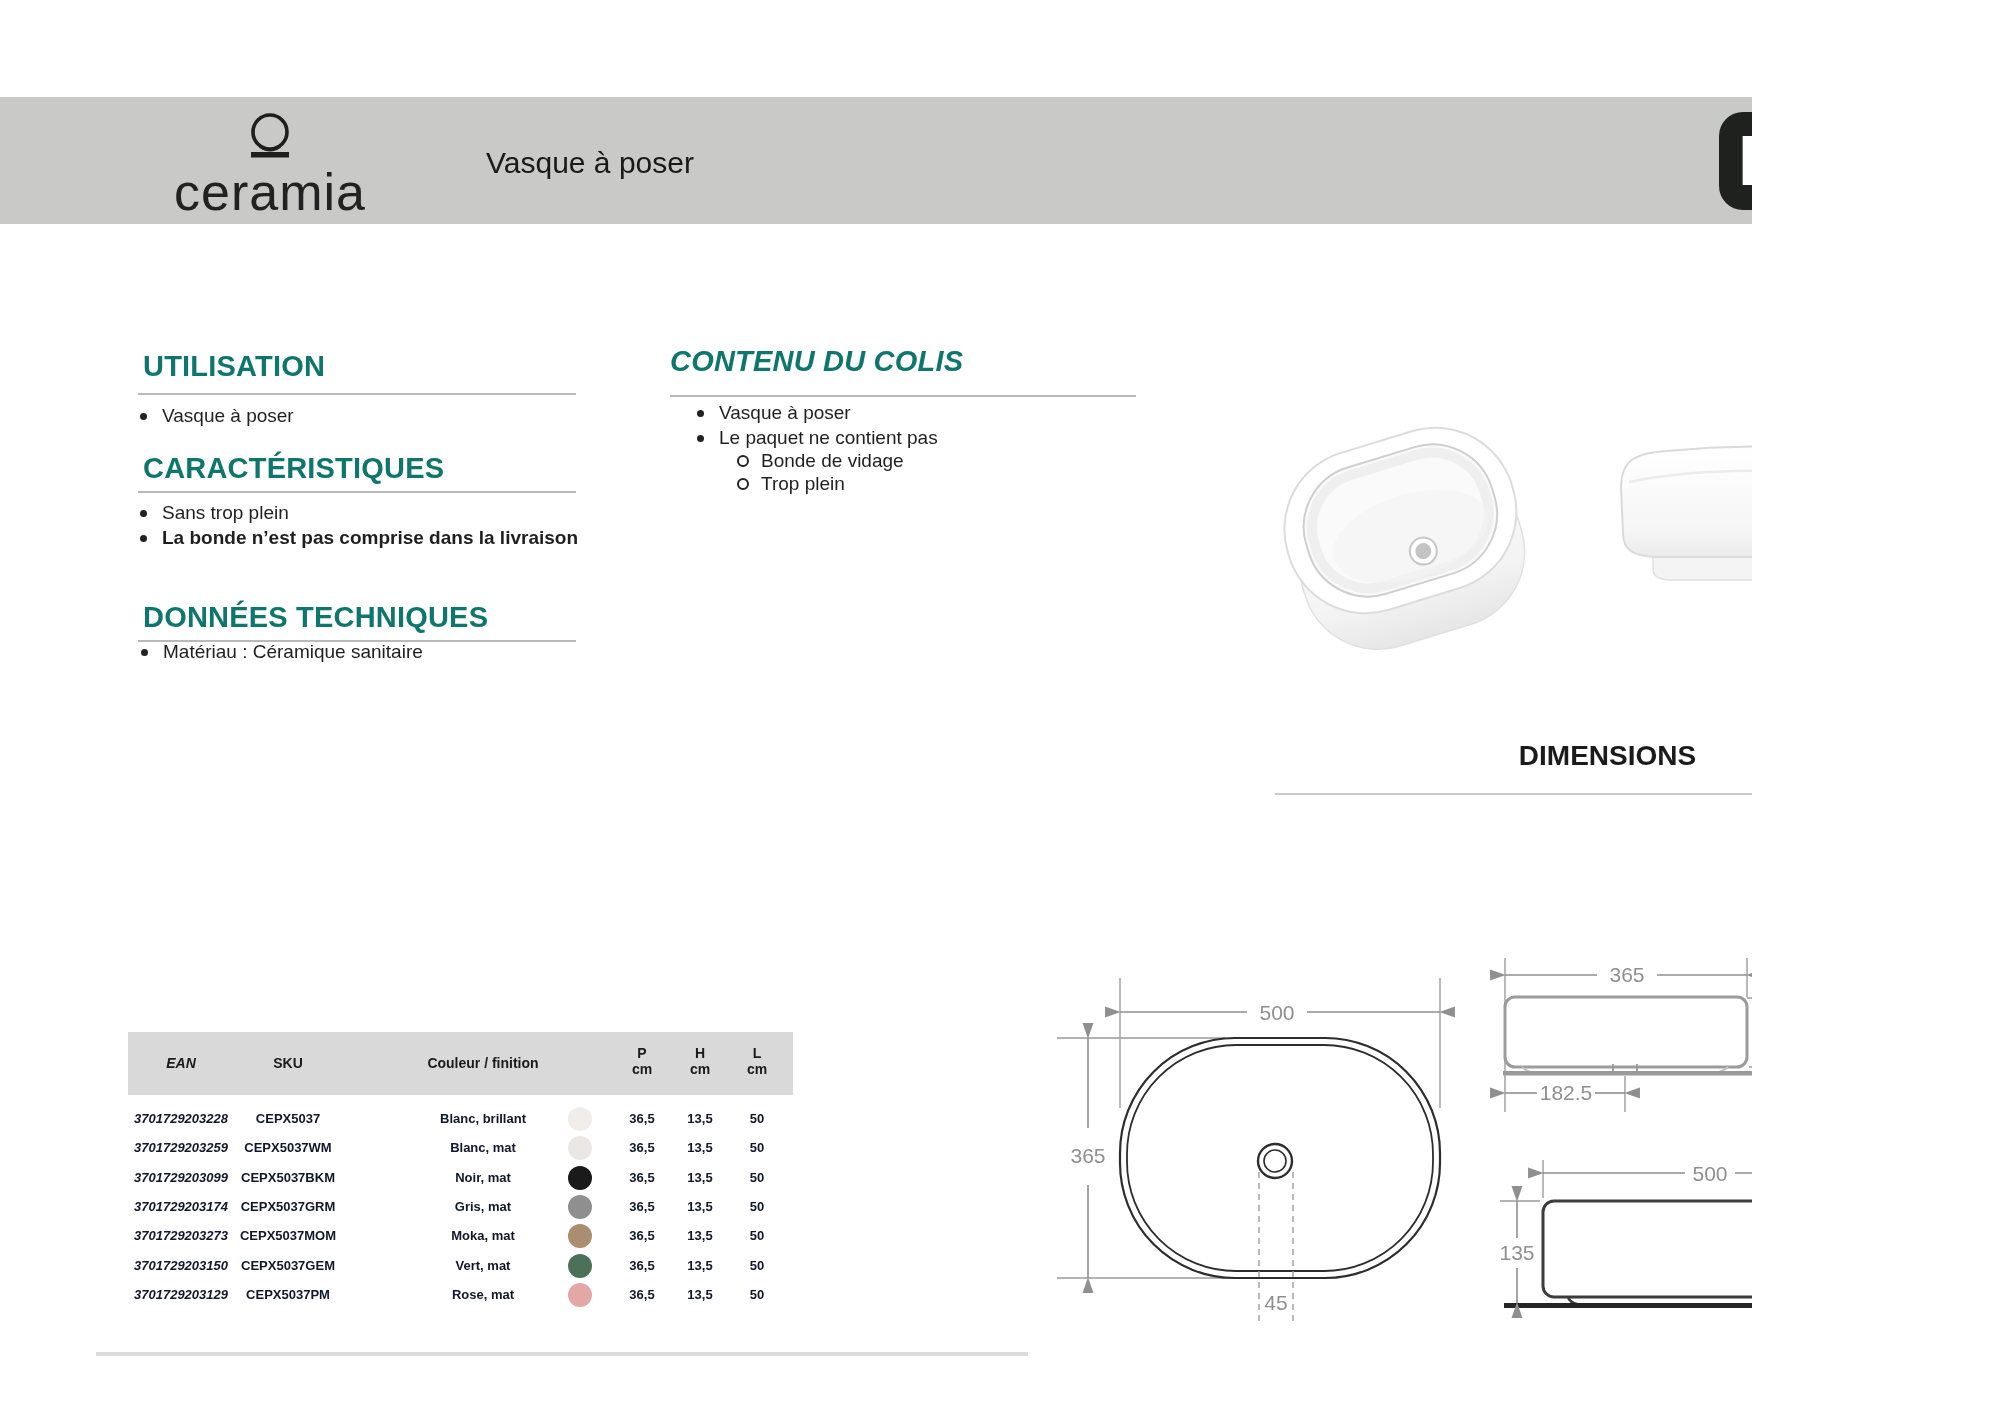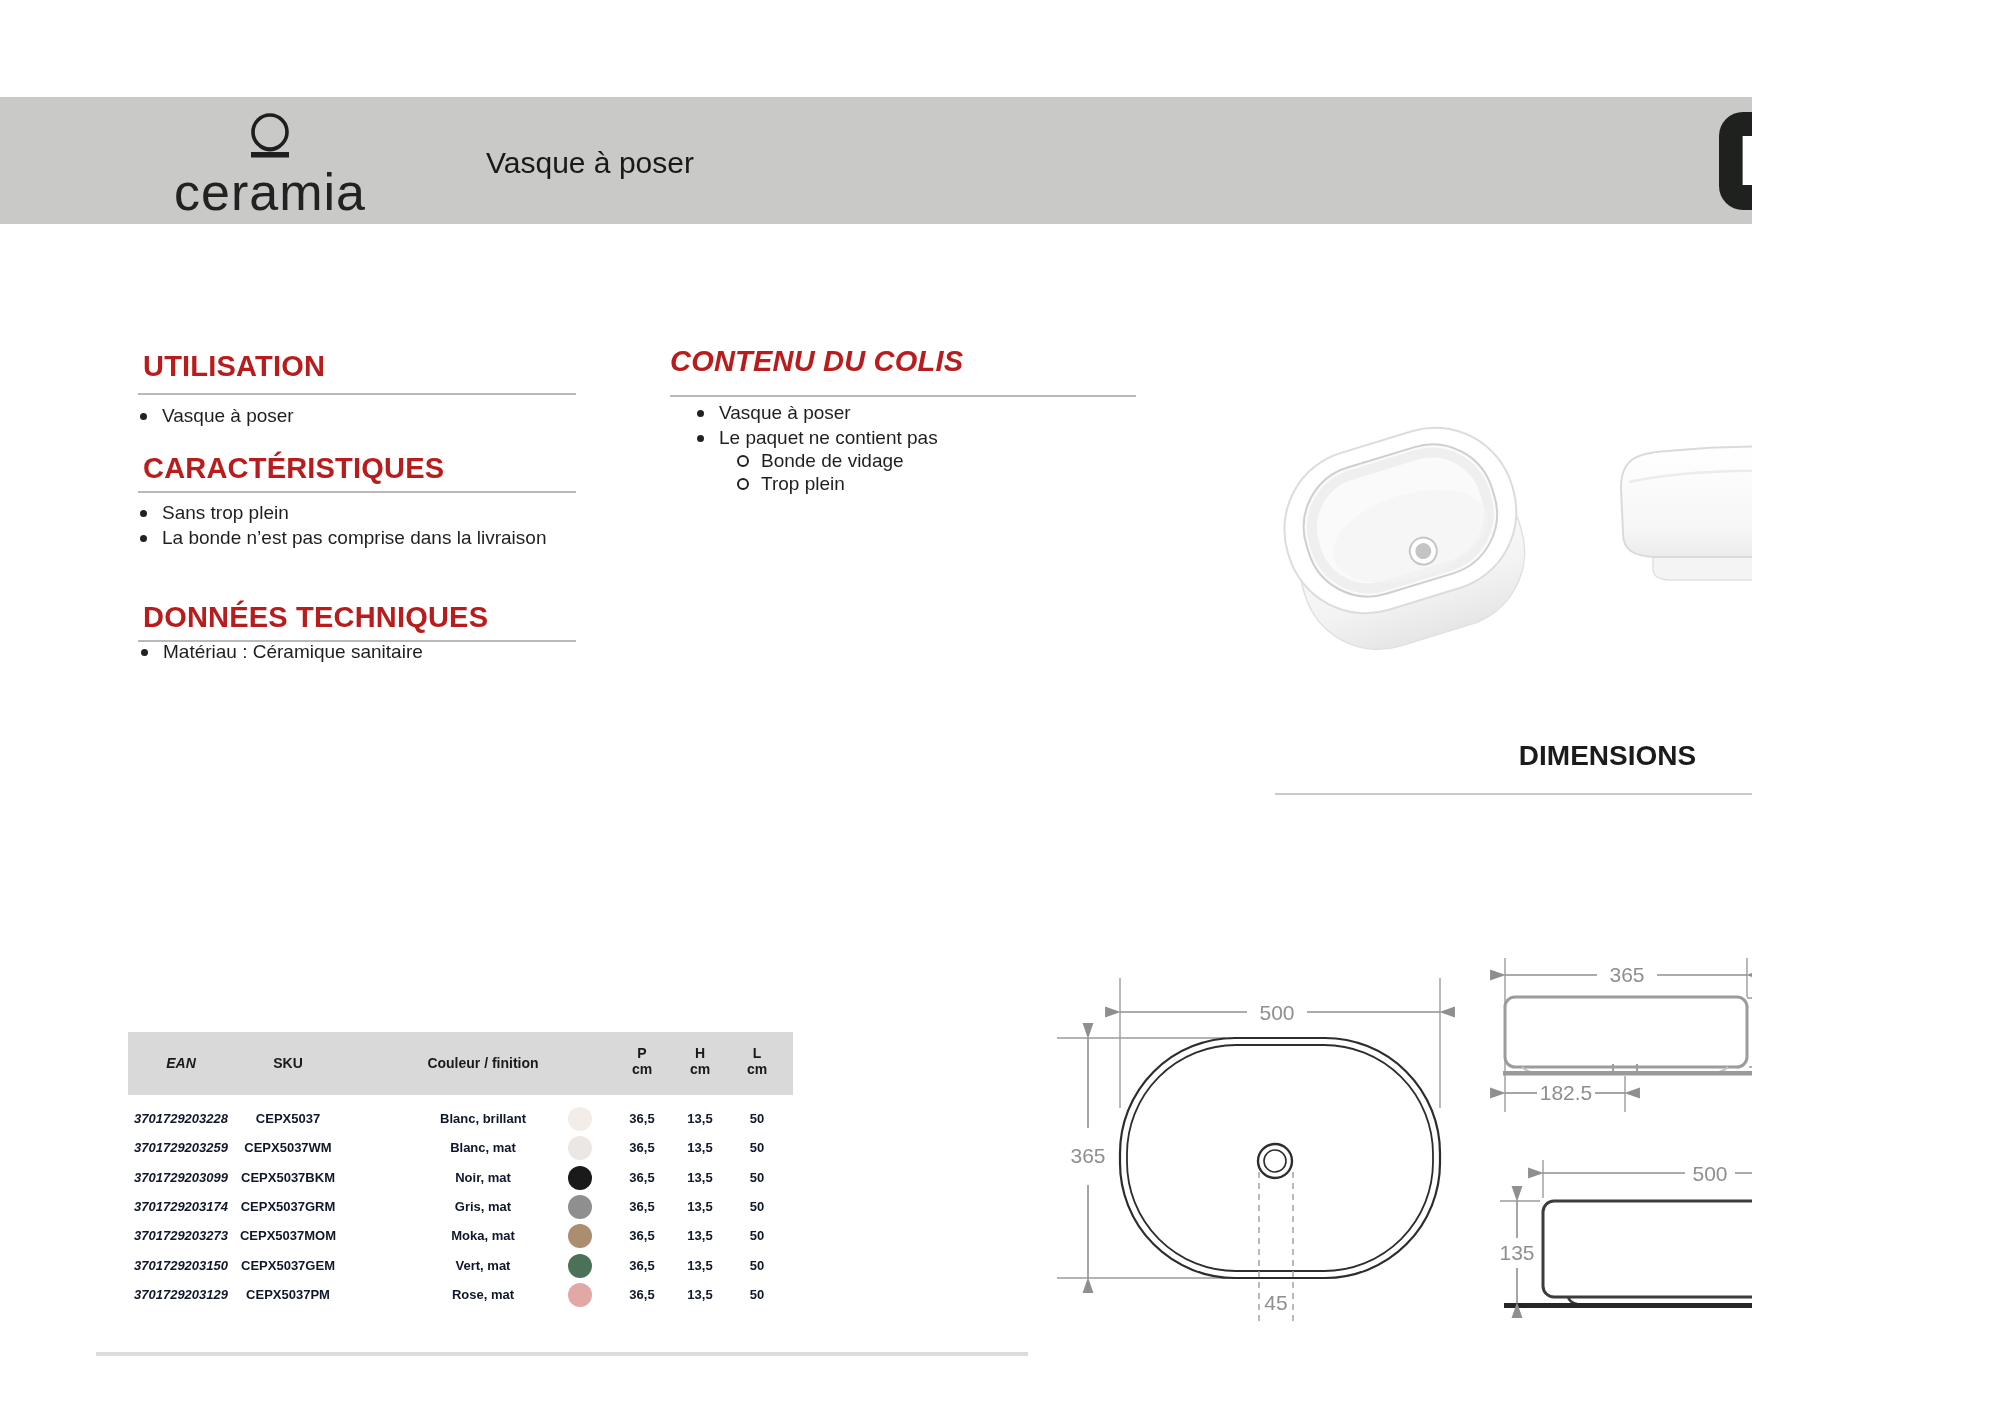--- a/index.html
+++ b/index.html
@@ -14,21 +14,21 @@
               color:#222222;letter-spacing:1px;line-height:1;}
   .product-title{position:absolute;left:486px;top:146px;font-size:30px;font-weight:400;color:#191919;}
 
   .pixl-box{position:absolute;left:1719px;top:112px;width:194px;height:98px;border-radius:24px;
             display:flex;align-items:center;justify-content:center;}
   .pixl-letters{font-size:70px;font-weight:700;line-height:1;letter-spacing:2px;display:flex;align-items:baseline;}
   .pixl-i{position:relative;display:inline-block;}
   .pixl-dot{position:absolute;left:0px;top:1px;width:17px;height:22px;border-radius:50%;}
 
   
-  .sec-heading{position:absolute;font-size:29px;font-weight:700;color:#b91c1c;letter-spacing:0.2px;line-height:1;}
+  .sec-heading{position:absolute;font-size:29px;font-weight:700;color:#0f766e;letter-spacing:0.2px;line-height:1;}
   .rule{position:absolute;height:2px;background:#b9b9b9;}
   .li{position:absolute;display:flex;align-items:center;height:26px;font-size:19px;color:#1f1f1f;}
   .dot{width:7px;height:7px;border-radius:50%;background:#222;margin-right:15px;flex:0 0 auto;}
   .odot{width:8px;height:8px;border-radius:50%;border:2.4px solid #222;margin-right:12px;flex:0 0 auto;background:#fff;}
 
   
   .dim-heading{position:absolute;left:1275px;top:740px;width:665px;text-align:center;
                font-size:28px;font-weight:700;color:#1b1b1b;}
   .dim-rule{position:absolute;left:1275px;top:793px;width:665px;height:2px;background:#c9c9c9;}
 
@@ -91,21 +91,21 @@
     <span class="dot"></span>
     <span>Vasque à poser</span>
   </div>
 
   <div class="sec-heading" style="left:143px;top:454px;">CARACTÉRISTIQUES</div>
   <div class="rule" style="left:138px;top:491px;width:438px;"></div>
   <div class="li" style="left:140px;top:500px;">
     <span class="dot"></span>
     <span>Sans trop plein</span>
   </div>
-  <div class="li" style="left:140px;top:525px;">
+  <div class="li" style="left:140px;top:525px;font-weight:bold;">
     <span class="dot"></span>
     <span>La bonde n’est pas comprise dans la livraison</span>
   </div>
 
   <div class="sec-heading" style="left:143px;top:603px;">DONNÉES TECHNIQUES</div>
   <div class="rule" style="left:138px;top:640px;width:438px;"></div>
   <div class="li" style="left:141px;top:639px;">
     <span class="dot"></span>
     <span>Matériau : Céramique sanitaire</span>
   </div>

